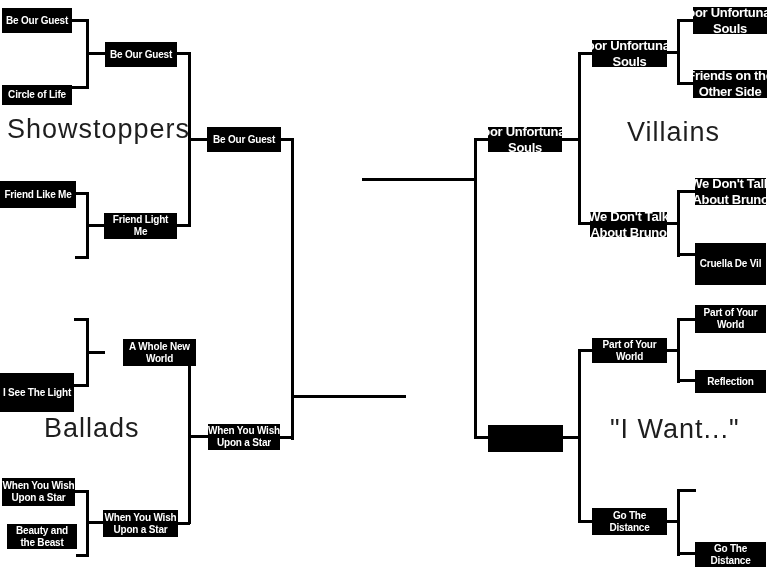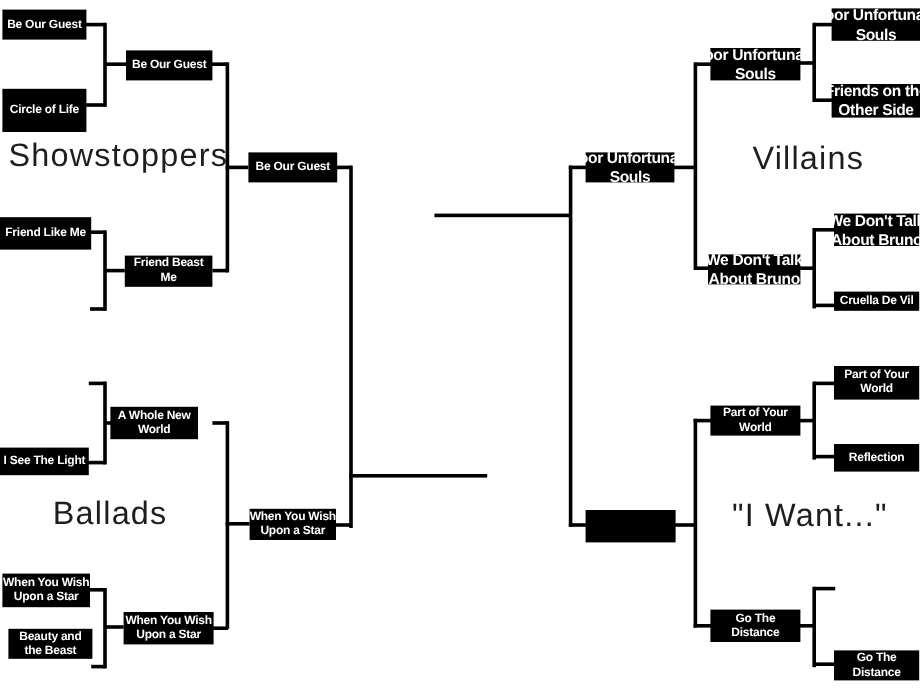--- a/index.html
+++ b/index.html
@@ -41,46 +41,46 @@
 <body>
 
 <div id="canvas">
 
   <div class="title" style="left:7px;top:114px">Showstoppers</div>
   <div class="title" style="left:44px;top:413px">Ballads</div>
   <div class="title" style="left:627px;top:117px">Villains</div>
   <div class="title" style="left:610px;top:414px">"I Want..."</div>
 
   <div class="box" style="left:2px;top:8px;width:70px;height:25px">Be Our Guest</div>
-  <div class="box" style="left:2px;top:74px;width:70px;height:36px">Circle of Life</div>
+  <div class="box" style="left:2px;top:85px;width:70px;height:20px">Circle of Life</div>
   <div class="box" style="left:0px;top:181px;width:76px;height:27px">Friend Like Me</div>
   <div class="box" style="left:105px;top:42px;width:72px;height:25px">Be Our Guest</div>
-  <div class="box" style="left:104px;top:213px;width:73px;height:26px">Friend Beast
+  <div class="box" style="left:104px;top:213px;width:73px;height:26px">Friend Light
 Me</div>
   <div class="box" style="left:207px;top:127px;width:74px;height:25px">Be Our Guest</div>
 
   <div class="line" style="left:71px;top:19px;width:17px;height:3px"></div>
   <div class="line" style="left:86px;top:19px;width:3px;height:70px"></div>
   <div class="line" style="left:71px;top:86px;width:17px;height:3px"></div>
   <div class="line" style="left:87px;top:52px;width:18px;height:3px"></div>
   <div class="line" style="left:75px;top:192px;width:13px;height:3px"></div>
   <div class="line" style="left:86px;top:192px;width:3px;height:67px"></div>
   <div class="line" style="left:75px;top:256px;width:13px;height:3px"></div>
   <div class="line" style="left:87px;top:224px;width:17px;height:3px"></div>
   <div class="line" style="left:176px;top:52px;width:14px;height:3px"></div>
   <div class="line" style="left:188px;top:52px;width:3px;height:175px"></div>
   <div class="line" style="left:177px;top:224px;width:13px;height:3px"></div>
   <div class="line" style="left:188px;top:138px;width:19px;height:3px"></div>
 
-  <div class="box" style="left:0px;top:373px;width:74px;height:23px">I See The Light</div>
+  <div class="box" style="left:0px;top:373px;width:74px;height:39px">I See The Light</div>
   <div class="box" style="left:2px;top:478px;width:73px;height:28px">When You Wish
 Upon a Star</div>
   <div class="box" style="left:7px;top:524px;width:70px;height:25px">Beauty and
 the Beast</div>
-  <div class="box" style="left:92px;top:339px;width:73px;height:27px">A Whole New
+  <div class="box" style="left:123px;top:339px;width:73px;height:27px">A Whole New
 World</div>
   <div class="box" style="left:103px;top:510px;width:75px;height:27px">When You Wish
 Upon a Star</div>
   <div class="box" style="left:208px;top:424px;width:72px;height:26px">When You Wish
 Upon a Star</div>
 
   <div class="line" style="left:74px;top:318px;width:14px;height:3px"></div>
   <div class="line" style="left:86px;top:318px;width:3px;height:69px"></div>
   <div class="line" style="left:73px;top:384px;width:15px;height:3px"></div>
   <div class="line" style="left:87px;top:351px;width:18px;height:3px"></div>
@@ -97,21 +97,21 @@
   <div class="line" style="left:291px;top:138px;width:3px;height:302px"></div>
   <div class="line" style="left:279px;top:436px;width:13px;height:3px"></div>
   <div class="line" style="left:291px;top:395px;width:115px;height:3px"></div>
 
   <div class="box small" style="left:693px;top:7px;width:74px;height:27px">Poor Unfortunate
 Souls</div>
   <div class="box small" style="left:693px;top:70px;width:74px;height:28px">Friends on the
 Other Side</div>
   <div class="box small" style="left:695px;top:178px;width:71px;height:27px">We Don't Talk
 About Bruno</div>
-  <div class="box" style="left:695px;top:243px;width:71px;height:16px">Cruella De Vil</div>
+  <div class="box" style="left:695px;top:243px;width:71px;height:42px">Cruella De Vil</div>
   <div class="box small" style="left:592px;top:40px;width:75px;height:27px">Poor Unfortunate
 Souls</div>
   <div class="box small" style="left:590px;top:212px;width:77px;height:25px">We Don't Talk
 About Bruno</div>
   <div class="box small" style="left:488px;top:127px;width:74px;height:25px">Poor Unfortunate
 Souls</div>
 
   <div class="line" style="left:678px;top:19px;width:16px;height:3px"></div>
   <div class="line" style="left:677px;top:19px;width:3px;height:66px"></div>
   <div class="line" style="left:678px;top:82px;width:16px;height:3px"></div>

